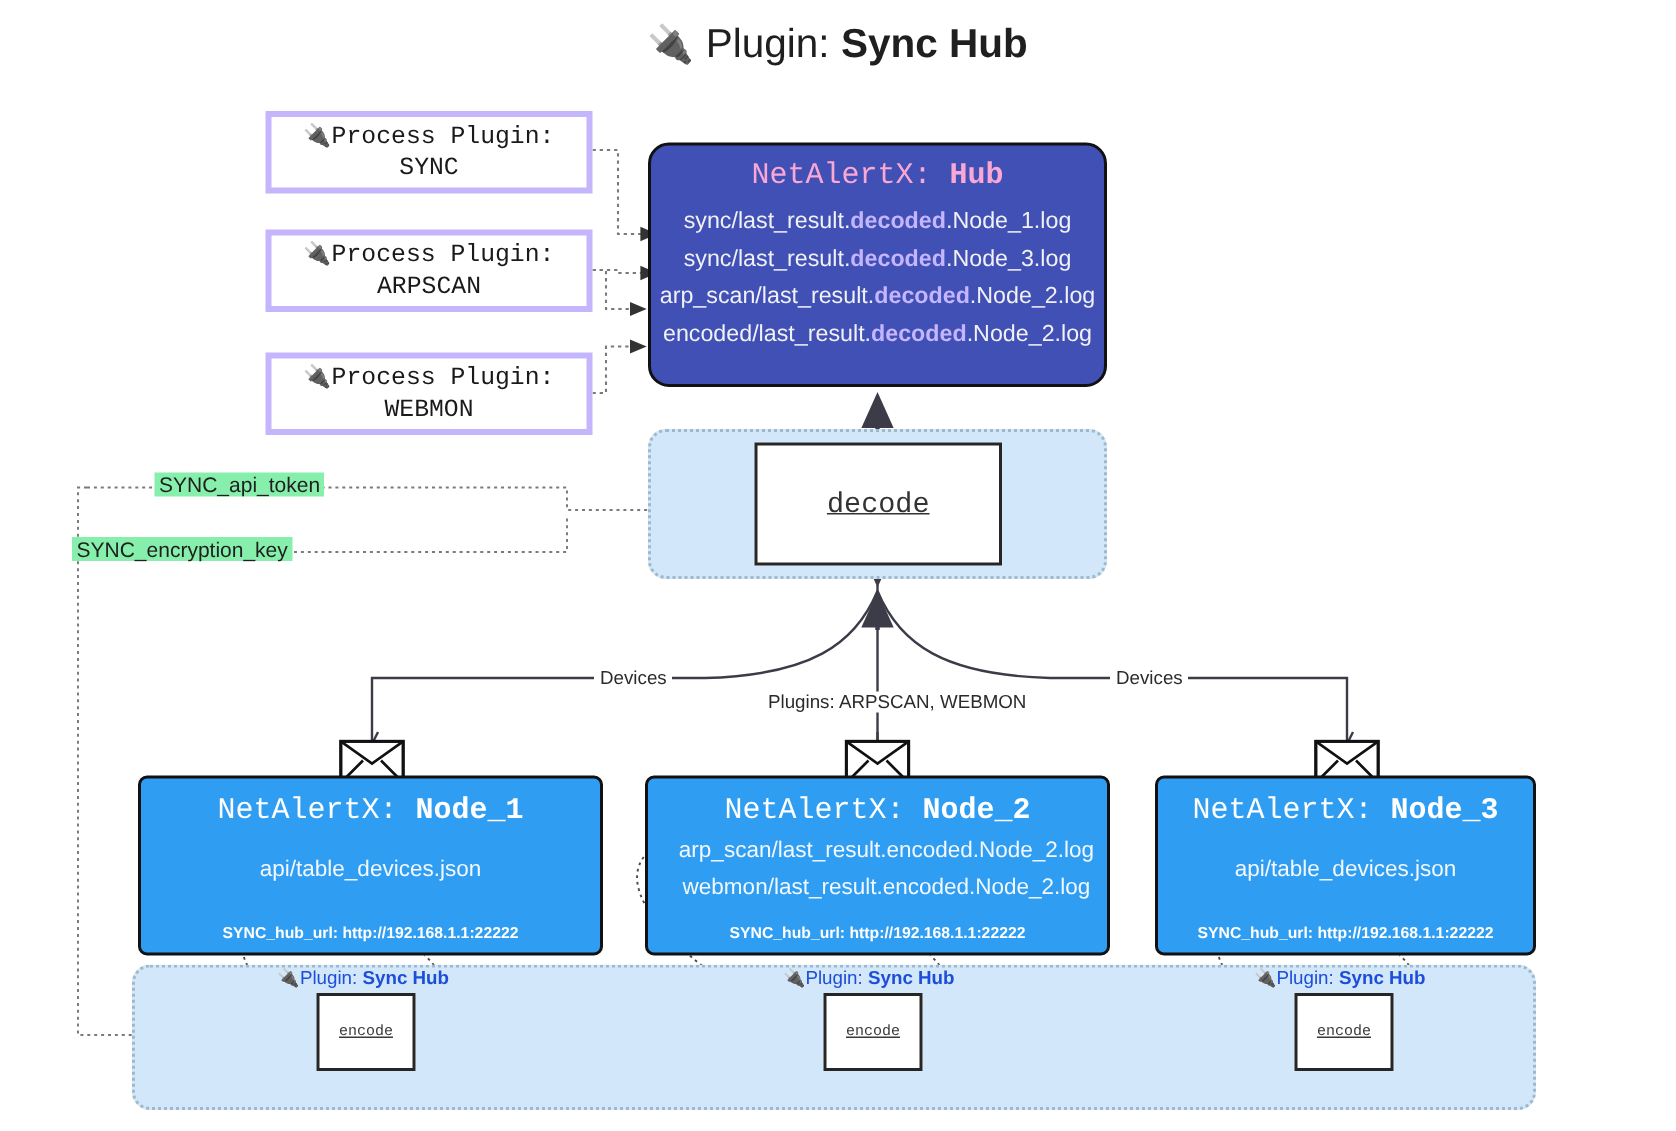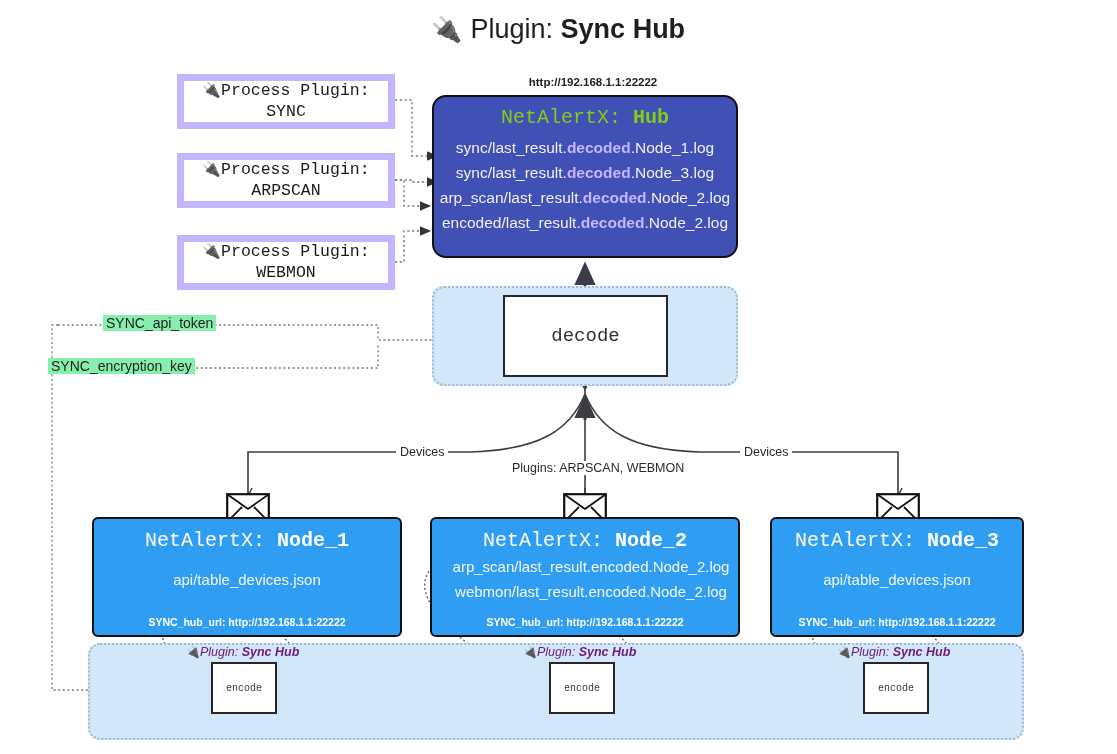--- a/index.html
+++ b/index.html
@@ -37,21 +37,21 @@
     white-space: nowrap;
   }
   #page-title .plug { font-size: 25px; }
   #page-title .lbl { font-weight: 400; }
   #page-title .val { font-weight: bold; }
 
   
   .proc-box {
     width: 218px;
     height: 55px;
-    border: 7px solid #c4b5fd;
+    border: 4px solid #c4b5fd;
     background: #ffffff;
     box-sizing: border-box;
     display: flex;
     flex-direction: column;
     align-items: center;
     justify-content: center;
     font-family: "Liberation Mono", "DejaVu Sans Mono", monospace;
     font-size: 16.5px;
     color: #1a1a1a;
     line-height: 1.25;
@@ -76,21 +76,21 @@
     background: #4050b5;
     border: 2.5px solid #111;
     border-radius: 14px;
     box-sizing: border-box;
     padding-top: 9px;
   }
   #hub-box .hub-title {
     text-align: center;
     font-family: "Liberation Mono", "DejaVu Sans Mono", monospace;
     font-size: 20px;
-    color: #84cc16;
+    color: #f9a8d4;
     white-space: nowrap;
   }
   #hub-box .hub-title b { font-weight: bold; }
   .hub-line {
     font-size: 15.5px;
     color: #f0f0f5;
     text-align: center;
     white-space: nowrap;
     line-height: 1.62;
   }
@@ -107,20 +107,21 @@
   #bottom-container { left: 88px; top: 643px; width: 936px; height: 97px; }
 
   .white-box {
     background: #ffffff;
     border: 2px solid #262626;
     box-sizing: border-box;
     display: flex;
     align-items: center;
     justify-content: center;
     color: #333;
+    text-decoration: underline;
   }
   #decode-box {
     left: 503px; top: 295px;
     width: 165px; height: 82px;
     font-family: "Liberation Mono", "DejaVu Sans Mono", monospace;
     font-size: 19px;
   }
   .encode-box {
     width: 66px; height: 52px;
     font-family: "Liberation Mono", "DejaVu Sans Mono", monospace;
@@ -177,23 +178,22 @@
     text-align: center;
     font-size: 10.5px;
     font-weight: bold;
     color: #ffffff;
     white-space: nowrap;
   }
 
   
   .plugin-caption {
     font-size: 12.5px;
-    color: #701a75;
-    white-space: nowrap;
-    font-style: italic;
+    color: #1d4ed8;
+    white-space: nowrap;
   }
   .plugin-caption .plug { font-size: 12px; }
   .plugin-caption b { font-weight: bold; }
 
   
   .envelope { position: absolute; }
 </style>
 </head>
 <body>
 
@@ -264,21 +264,20 @@
     <div class="l2">ARPSCAN</div>
   </div>
 
   <div class="abs proc-box" style="left:177px; top:235px;">
     <div class="l1">
       <span class="plug">🔌</span><span>Process Plugin:</span>
     </div>
     <div class="l2">WEBMON</div>
   </div>
 
-  <div class="abs" id="hub-url">http://192.168.1.1:22222</div>
 
   <div class="abs" id="hub-box">
     <div class="hub-title">
       <span>NetAlertX:</span>
       <b>Hub</b>
     </div>
     <div style="margin-top:6px;">
       <div class="hub-line">
         <span>sync/last_result.</span><b>decoded</b><span>.Node_1.log</span>
       </div>

